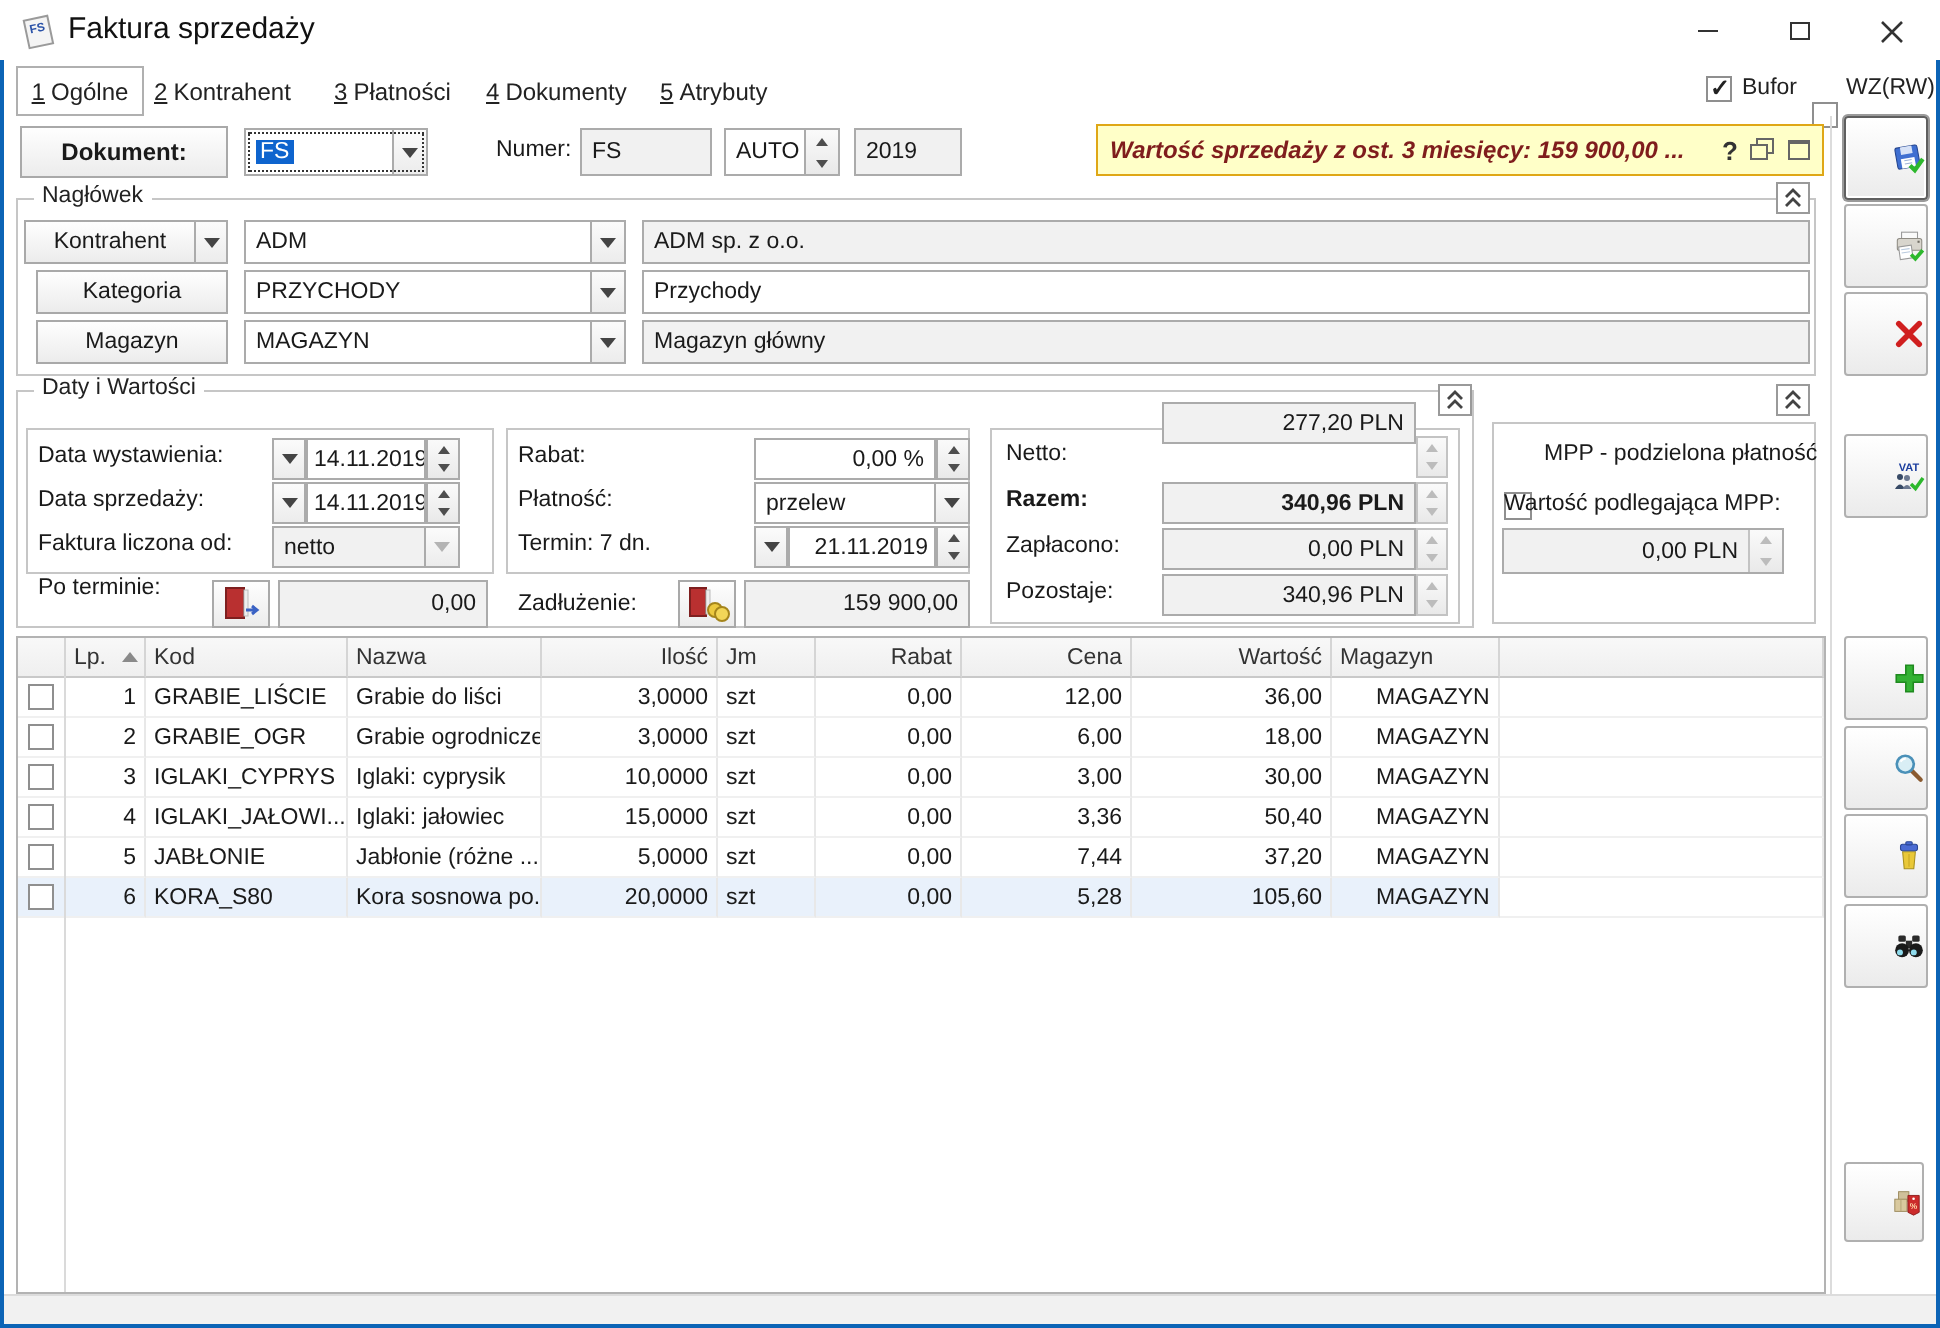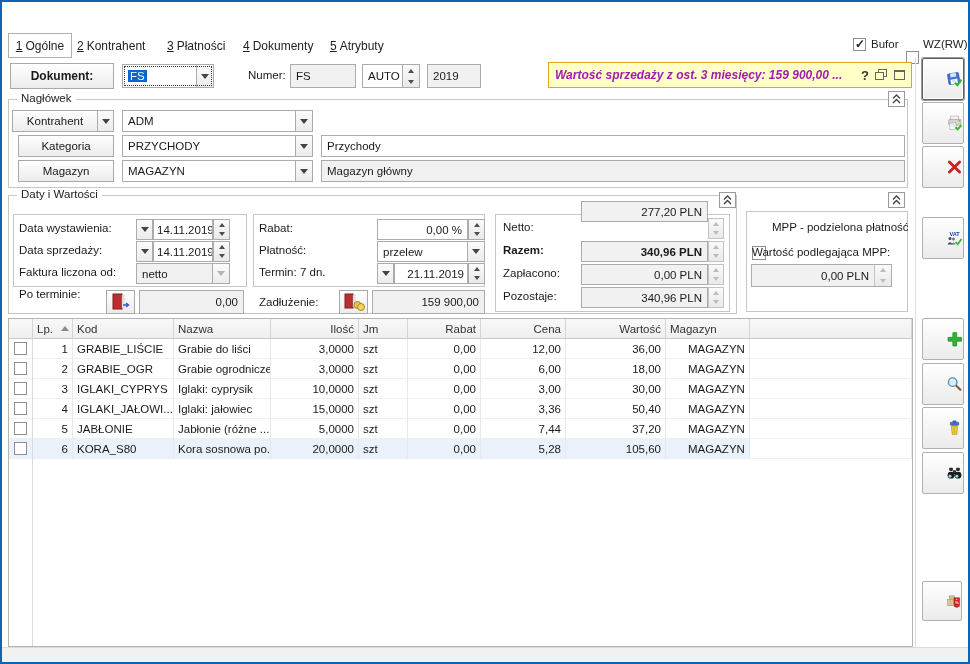--- a/index.html
+++ b/index.html
@@ -47,21 +47,21 @@
   .label{ white-space:nowrap; }
   .group{ border:1px solid #c6c6c6; }
   .glabel{ position:absolute; top:-8px; left:8px; background:#fff; padding:0 4px; color:#222; }
   .colbtn{ width:17px; height:16px; border:1px solid #9a9a9a; background:#fff;
     display:flex; align-items:center; justify-content:center; }
   .iconbtn{ border:1px solid #a9a9a9; background:linear-gradient(#fefefe,#ececec);
     display:flex; align-items:center; justify-content:center; }
   
   .assistant{ left:548px; top:62px; width:364px; height:26px; background:#ffffc8;
     border:1px solid #dfa716; display:flex; align-items:center; padding:0 6px; gap:6px; }
-  .assistant .a-text{ flex:1; font-style:italic; font-weight:bold; font-size:12px; color:#a21caf;
+  .assistant .a-text{ flex:1; font-style:italic; font-weight:bold; font-size:12px; color:#7f1d1d;
     white-space:nowrap; overflow:hidden; }
   .assistant .a-help{ font-weight:bold; font-size:13px; color:#333; }
   .mini-restore{ position:relative; width:13px; height:12px; }
   .mini-restore .b1{ position:absolute; left:3px; top:0; width:9px; height:8px; border:1px solid #666; }
   .mini-restore .b2{ position:absolute; left:0; top:3px; width:9px; height:8px; border:1px solid #666; background:#ffffc8; }
   .mini-max{ width:11px; height:10px; border:1px solid #666; border-top-width:2px; }
   
   .tool-sep{ left:915px; top:58px; width:1px; height:589px; background:#dcdcdc; }
   .tbtn{ left:922px; width:42px; height:42px; border:1px solid #b0b0b0; border-radius:2px;
     background:linear-gradient(#ffffff,#ebebeb); display:flex; align-items:center; justify-content:center;padding-left:23px; }
@@ -81,20 +81,40 @@
     border-bottom:5px solid #8a8a8a; margin-left:8px; }
   .col0-ext{ left:32px; top:338px; width:1px; height:308px; background:#dadada; }
   .bottom-strip{ left:2px; top:647px; width:966px; height:15px; background:#f1f1f1; border-top:1px solid #dcdcdc; }
   .bold{ font-weight:bold; }
 </style>
 </head>
 <body>
 
 <div class="window">
 
+  <div class="abs titlebar">
+    <svg class="abs" style="left:10px;top:6px;" width="18" height="19" viewBox="0 0 18 19">
+      <g transform="rotate(-12 9 9)">
+        <rect x="3" y="3" width="12" height="14" fill="#f4f4f4" stroke="#9a9a9a"></rect>
+        <text x="5" y="10" font-size="6" font-weight="bold" fill="#2a52a8" font-family="Liberation Sans, sans-serif">FS</text>
+      </g>
+    </svg>
+    <div class="abs title-text">Faktura sprzedaży</div>
+    <div class="abs win-btn" style="left:832px;">
+        <span class="min-glyph"></span>
+      </div>
+    <div class="abs win-btn" style="left:878px;">
+        <span class="max-glyph"></span>
+      </div>
+    <div class="abs win-btn" style="left:924px;">
+      <svg width="12" height="12" viewBox="0 0 12 12">
+        <path d="M1 1 L11 11 M11 1 L1 11" stroke="#333" stroke-width="1.3" fill="none"></path>
+      </svg>
+    </div>
+  </div>
 
   <div class="abs tab active">
     <span class="num">1</span>
       <span>Ogólne</span>
   </div>
   <div class="abs tab" style="left:77px;top:39px;">
     <span class="num">2</span><span>Kontrahent</span>
   </div>
   <div class="abs tab" style="left:167px;top:39px;">
     <span class="num">3</span><span>Płatności</span>
@@ -148,20 +168,23 @@
     <svg width="11" height="10" viewBox="0 0 11 10">
       <path d="M2 4.5 L5.5 1 L9 4.5 M2 9 L5.5 5.5 L9 9" stroke="#444" stroke-width="1.4" fill="none"></path>
     </svg>
   </div>
 
   <div class="abs btn3d" style="left:12px;top:110px;width:86px;height:22px;">Kontrahent</div>
   <div class="abs ddbtn" style="left:97px;top:110px;width:17px;height:22px;"></div>
   <div class="abs field" style="left:122px;top:110px;width:191px;height:22px;">
     <span class="txt">ADM</span>
     <span class="dd"></span>
+  </div>
+  <div class="abs field ro" style="left:321px;top:110px;width:584px;height:22px;">
+    <span class="txt">ADM sp. z o.o.</span>
   </div>
 
   <div class="abs btn3d" style="left:18px;top:135px;width:96px;height:22px;">Kategoria</div>
   <div class="abs field" style="left:122px;top:135px;width:191px;height:22px;">
     <span class="txt">PRZYCHODY</span>
     <span class="dd"></span>
   </div>
   <div class="abs field" style="left:321px;top:135px;width:584px;height:22px;">
     <span class="txt">Przychody</span>
   </div>

